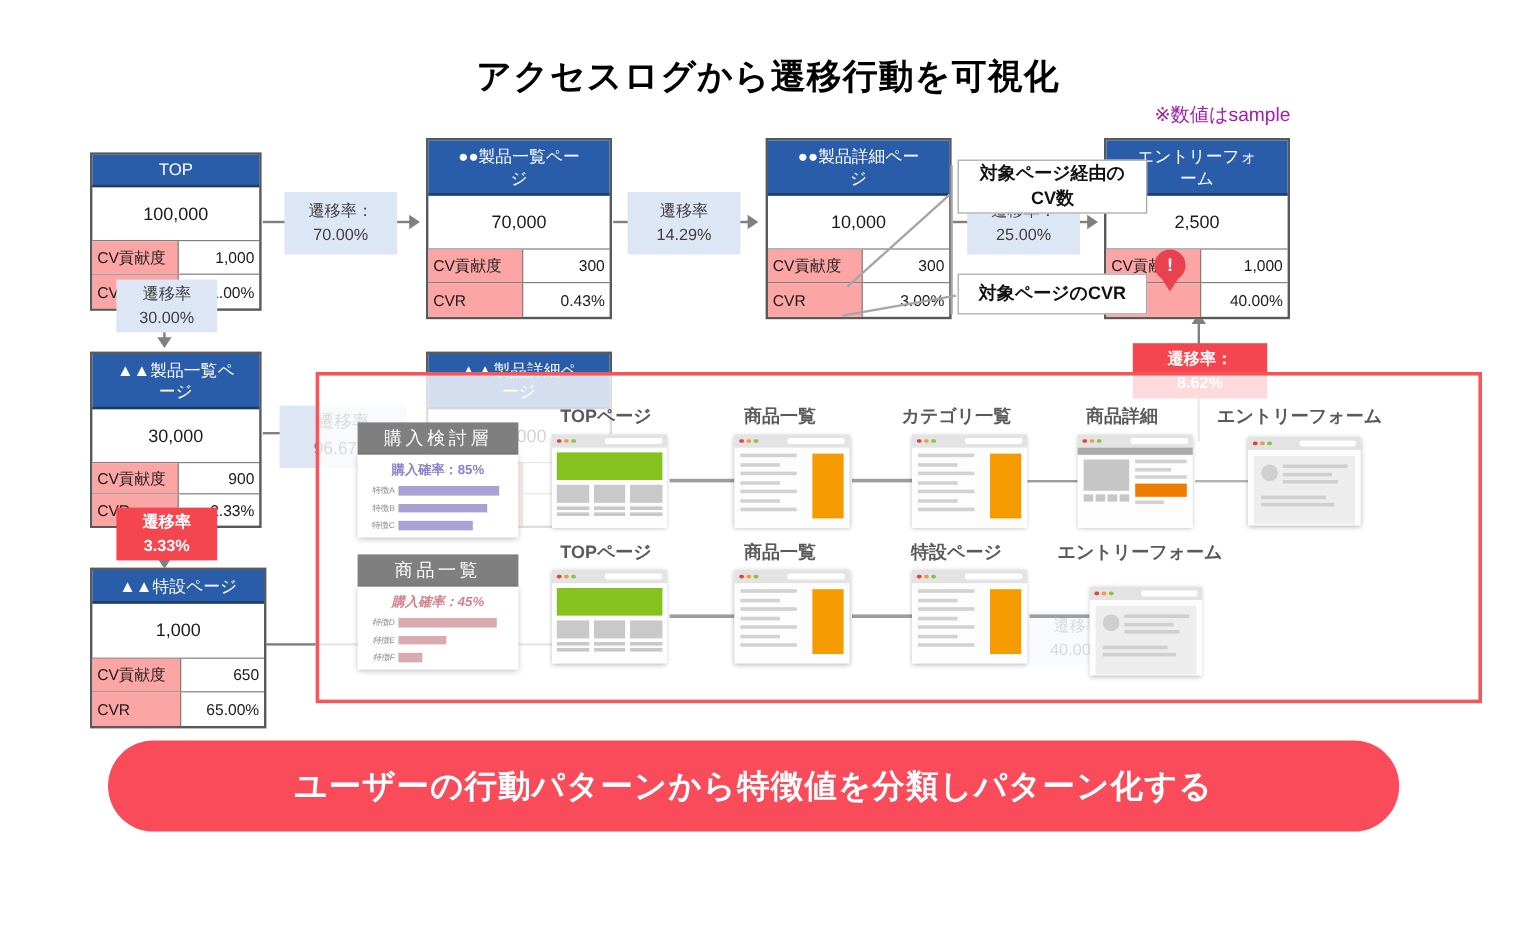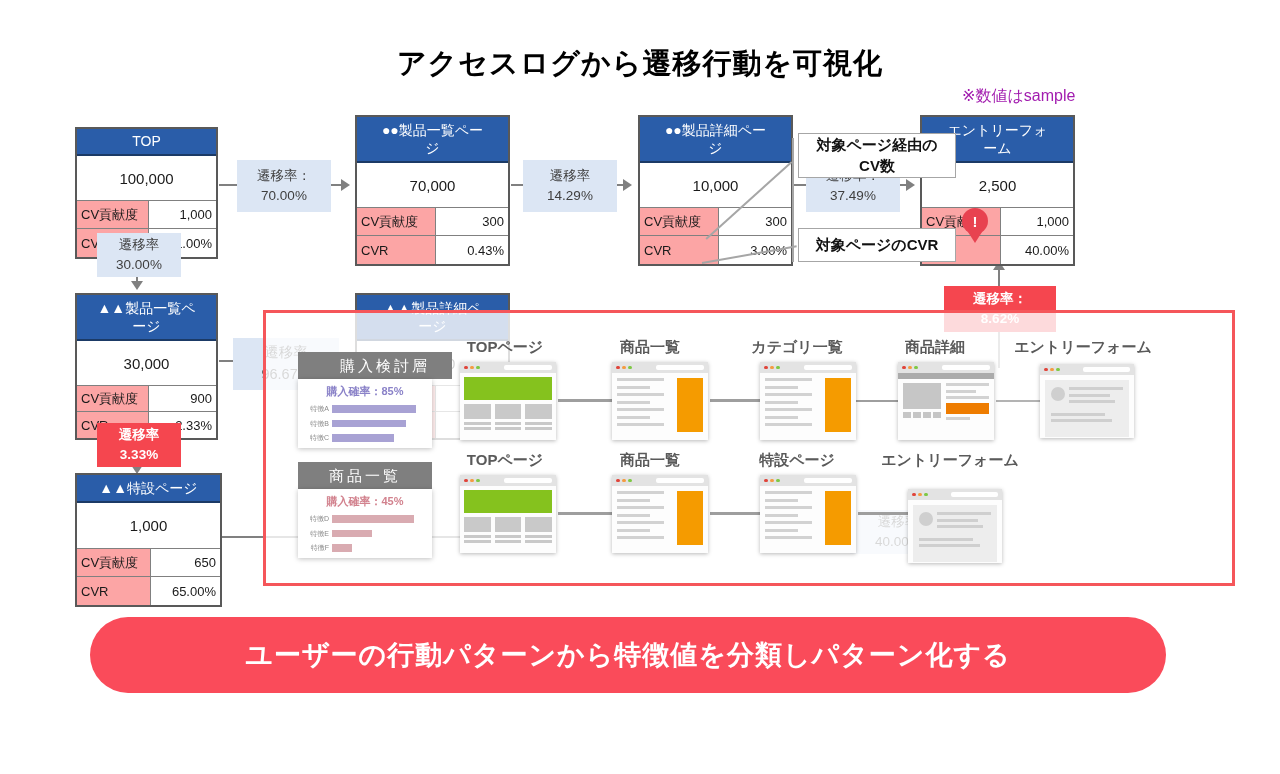--- a/index.html
+++ b/index.html
@@ -242,21 +242,21 @@
 <div class="tlabel" style="left:237px;top:160px;width:94px;height:52px;">
   <span>遷移率：</span>
   <span>70.00%</span>
 </div>
 <div class="tlabel" style="left:523px;top:160px;width:94px;height:52px;">
   <span>遷移率</span>
   <span>14.29%</span>
 </div>
 <div class="tlabel" style="left:806px;top:160px;width:94px;height:52px;">
   <span>遷移率：</span>
-  <span>37.49%</span>
+  <span>25.00%</span>
 </div>
 <div class="tlabel" style="left:97px;top:233px;width:84px;height:44px;">
   <span>遷移率</span>
   <span>30.00%</span>
 </div>
 <div class="tlabel" style="left:233px;top:338px;width:106px;height:52px;font-size:14.5px;">
   <span>遷移率</span>
   <span>96.67%</span>
 </div>
 <div class="tlabel" style="left:850px;top:510px;width:96px;height:44px;">
@@ -282,39 +282,39 @@
 </div>
 <div class="callout" style="left:798px;top:228px;width:158px;height:34px;">
   <span>対象ページのCVR</span>
 </div>
 
 <div class="pin-circle" style="left:962px;top:208px;">!</div>
 <div class="pin-tail" style="left:968px;top:232px;"></div>
 
 <div class="overlay"></div>
 
-<div class="cluster-head" style="left:298px;top:352px;width:134px;height:27px;padding-left:20px;">購入検討層</div>
+<div class="cluster-head" style="left:298px;top:352px;width:134px;height:27px;">購入検討層</div>
 <div class="cluster-body" style="left:298px;top:379px;width:134px;height:69px;">
   <div class="cluster-rate purple">購入確率：85%</div>
   <div class="cbar-row">
     <div class="cbar-label">特徴A</div>
     <div class="cbar purple" style="width: 84px;"></div>
   </div>
   <div class="cbar-row">
     <div class="cbar-label">特徴B</div>
     <div class="cbar purple" style="width: 74px;"></div>
   </div>
   <div class="cbar-row">
     <div class="cbar-label">特徴C</div>
     <div class="cbar purple" style="width: 62px;"></div>
   </div>
 </div>
 
 <div class="cluster-head" style="left:298px;top:462px;width:134px;height:27px;">商品一覧</div>
-<div class="cluster-body" style="left:298px;top:489px;width:134px;height:69px;">
+<div class="cluster-body" style="left:298px;top:489px;width:134px;height:69px;font-style:italic;">
   <div class="cluster-rate pink">購入確率：45%</div>
   <div class="cbar-row">
     <div class="cbar-label">特徴D</div>
     <div class="cbar pink" style="width: 82px;"></div>
   </div>
   <div class="cbar-row">
     <div class="cbar-label">特徴E</div>
     <div class="cbar pink" style="width: 40px;"></div>
   </div>
   <div class="cbar-row">

